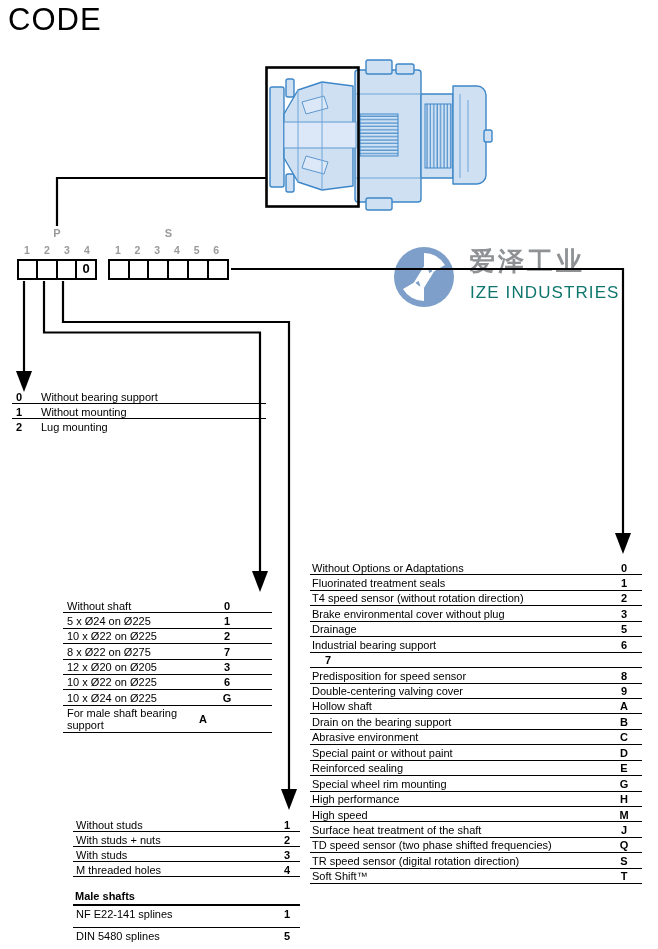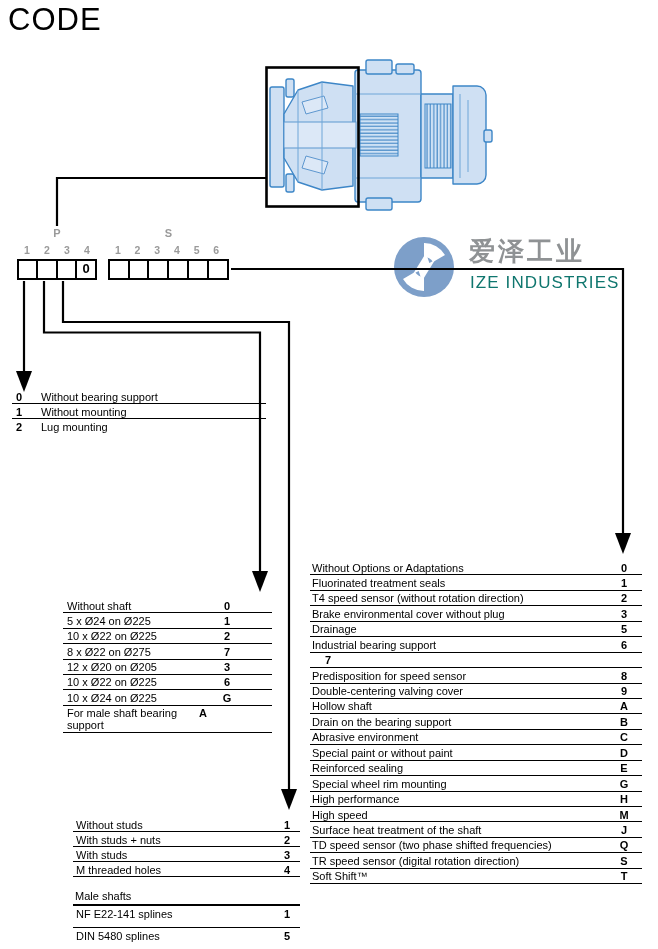--- a/index.html
+++ b/index.html
@@ -6,21 +6,21 @@
   html,body{background:#fff}
   body{font-family:"Liberation Sans",sans-serif;color:#000}
   .page{position:relative;width:658px;height:949px;background:#fff;overflow:hidden}
 
   .title{position:absolute;left:8px;top:2px;font-size:31px;font-weight:400;letter-spacing:1px;color:#000}
 
   .drawing{position:absolute;left:256px;top:54px;width:240px;height:162px}
   .connectors{position:absolute;left:0;top:0;pointer-events:none}
 
   
-  .logo{position:absolute;left:393px;top:236px;width:212px;height:64px}
+  .logo{position:absolute;left:393px;top:246px;width:212px;height:64px}
   .logo .mark{position:absolute;left:0;top:0}
   .logo .cn{position:absolute;left:76px;top:-2px;font-size:26px;font-weight:700;letter-spacing:3px;color:#8f9294;white-space:nowrap}
   .logo .en{position:absolute;left:77px;top:37px;font-size:17px;letter-spacing:1.1px;color:#0f766e;white-space:nowrap}
 
   
   .grp{position:absolute}
   .grp .glabel{position:absolute;top:-17px;left:0;right:0;text-align:center;color:#9a9a9a;font-size:11px;font-weight:600}
   .grp .positions{display:flex;color:#9a9a9a;font-size:10.5px;font-weight:600;margin-bottom:3px}
   .grp .pos{text-align:center}
   .grp .cells{display:flex}
@@ -43,34 +43,34 @@
   .t-mounting{left:12px;top:389px;width:254px}
   .t-mounting .row{height:15.2px}
   .t-mounting .row:last-child{border-bottom:none}
   .t-mounting .code{width:16px;text-align:left;padding-left:4px}
   .t-mounting .lbl{padding-left:13px}
 
   .t-shafts{left:63px;top:598px;width:209px}
   .t-shafts .row{height:15.4px}
   .t-shafts .lbl{max-width:150px;padding-left:4px}
   .t-shafts .code{width:28px}
-  .t-shafts .row:last-child{height:auto;min-height:27px;}
+  .t-shafts .row:last-child{height:auto;min-height:27px;align-items:center}
   .t-shafts .row:last-child .lbl{max-width:126px}
 
   .t-options{left:310px;top:560px;width:332px}
   .t-options .row{height:15.45px}
   .t-options .lbl{padding-left:2px}
   .t-options .code{width:36px}
 
   .t-studs{left:73px;top:817px;width:227px}
   .t-studs .row{height:15.1px}
   .t-studs .code{width:26px}
 
   .t-male{left:73px;top:890px;width:227px}
-  .t-male .hdr{font-weight:400;height:16px;border-bottom:2.6px solid #000;padding-left:2px}
+  .t-male .hdr{font-weight:700;height:16px;border-bottom:2.6px solid #000;padding-left:2px}
   .t-male .row{height:22px}
   .t-male .code{width:26px}
   .t-male .row:last-child{border-bottom:none}
 </style>
 </head>
 <body>
 
 <div class="page">
 
   <div class="title">CODE</div>

